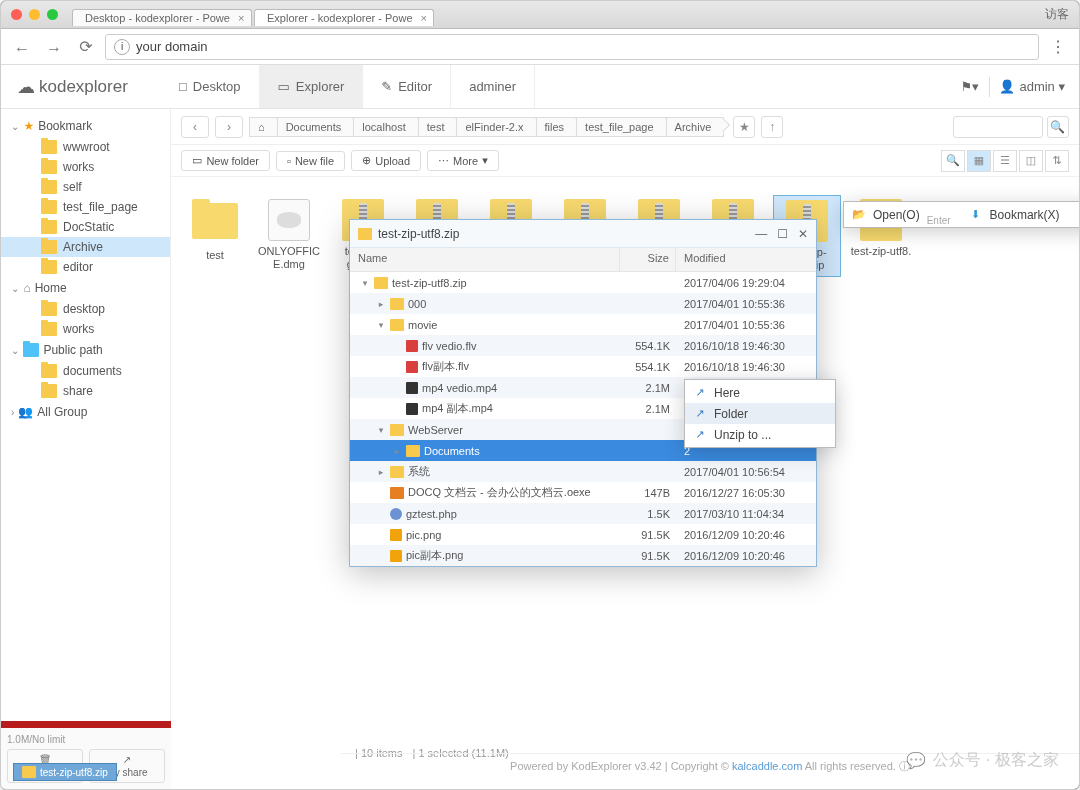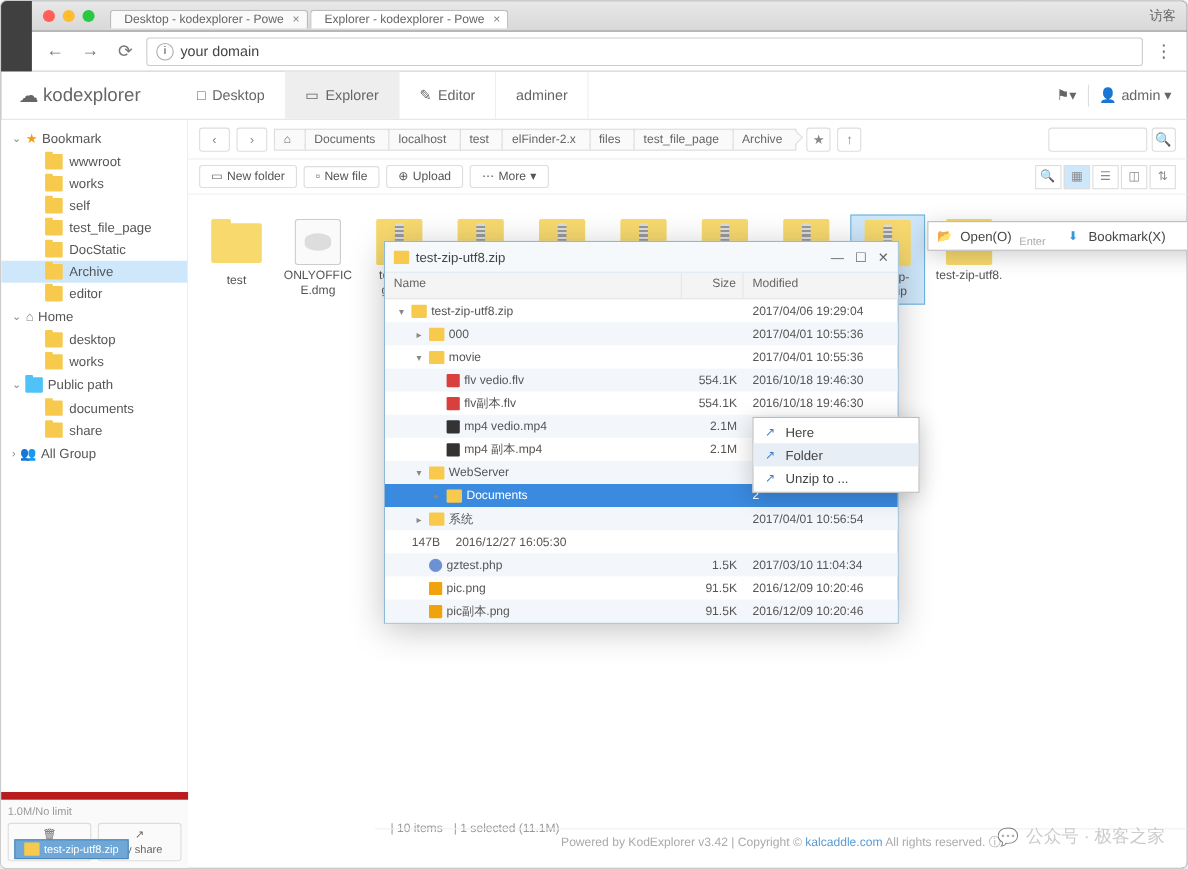--- a/index.html
+++ b/index.html
@@ -1,17 +1,17 @@
 <!DOCTYPE html>
 <html><head>
 <meta charset="utf-8">
 <style>
 * { margin: 0; padding: 0; box-sizing: border-box; font-family: -apple-system, "Helvetica Neue", Arial, sans-serif; }
 body { background: #fff; font-size: 12px; color: #555; overflow: hidden; }
-.window { width: 1080px; height: 790px; background: #404040; border: 1px solid #ccc; border-radius: 6px; box-shadow: 0 10px 40px rgba(0,0,0,.2); position: relative; overflow: hidden; padding-left: 28px; }
+.window { width: 1080px; height: 790px; background: #404040; border: 1px solid #ccc; border-radius: 6px; box-shadow: 0 10px 40px rgba(0,0,0,.2); position: relative; overflow: hidden; }
 .titlebar { height: 28px; background: linear-gradient(#e8e8e8,#d8d8d8); display: flex; align-items: center; padding: 0 10px; border-bottom: 1px solid #bbb; }
 .dots { display: flex; gap: 7px; }
 .dot { width: 11px; height: 11px; border-radius: 50%; }
 .dot.r { background: #ff5f57; } .dot.y { background: #febc2e; } .dot.g { background: #28c840; }
 .browser-tabs { display: flex; margin-left: 14px; height: 22px; align-items: flex-end; }
 .btab { background: #fafafa; border: 1px solid #bbb; border-bottom: none; border-radius: 3px 3px 0 0; padding: 2px 8px; font-size: 11px; color: #666; display: flex; align-items: center; gap: 4px; margin-right: 2px; max-width: 180px; white-space: nowrap; overflow: hidden; }
 .btab.active { background: #fff; }
 .btab .globe { width: 12px; height: 12px; border-radius: 50%; background: #3498db; display: inline-block; }
 .btab .x { color: #888; margin-left: 4px; }
 .visitor { margin-left: auto; font-size: 12px; color: #666; }
@@ -497,20 +497,25 @@
         <div class="mrow ">
     <div class="mname" style="padding-left:26px">
             <span class="mchev">▸</span>
             <span class="mfico"></span>
             <span>系统</span>
           </div>
     <div class="msize"></div>
           <div class="mmod">2017/04/01 10:56:54</div>
         </div>
         <div class="mrow ">
+    <div class="mname" style="padding-left:26px">
+            <span class="mchev"></span>
+            <span class="mfico" style="background:#e67e22"></span>
+            <span>DOCQ 文档云 - 会办公的文档云.oexe</span>
+          </div>
     <div class="msize">147B</div>
           <div class="mmod">2016/12/27 16:05:30</div>
         </div>
         <div class="mrow ">
     <div class="mname" style="padding-left:26px">
             <span class="mchev"></span>
             <span class="mphp"></span>
             <span>gztest.php</span>
           </div>
     <div class="msize">1.5K</div>

